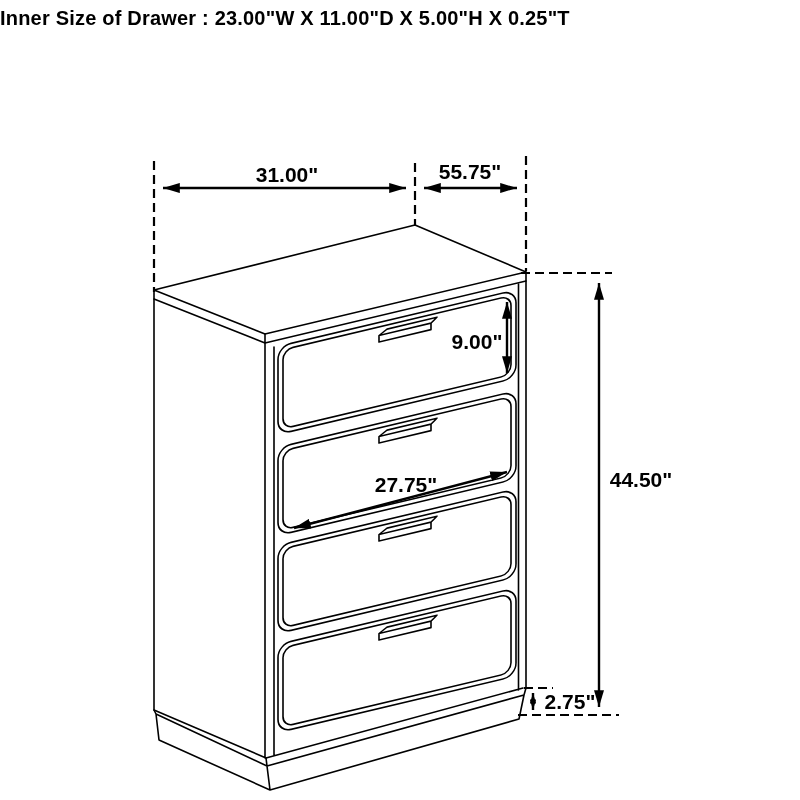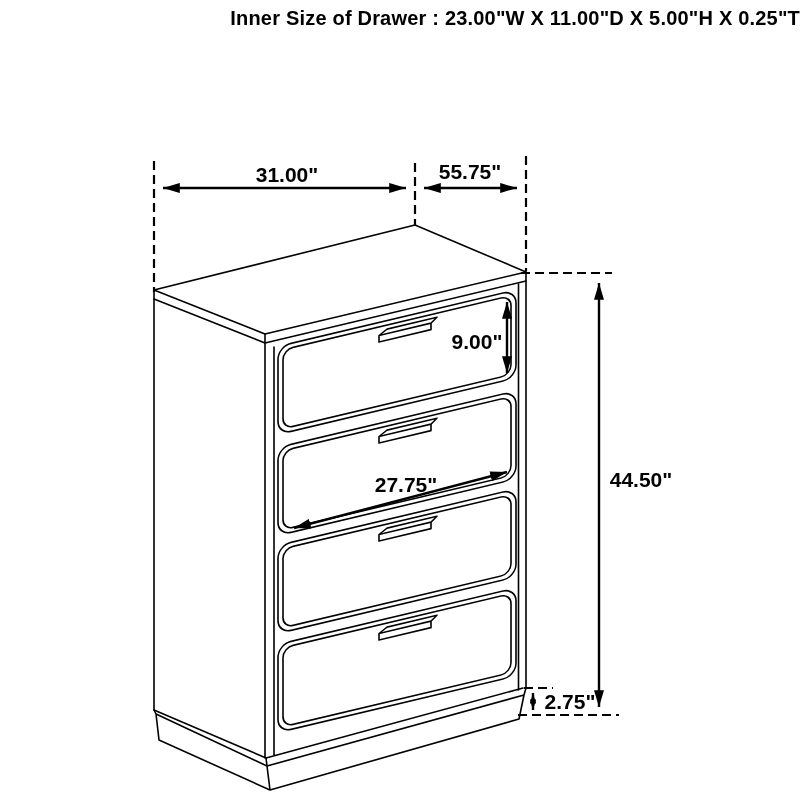--- a/index.html
+++ b/index.html
@@ -1,18 +1,18 @@
 <!DOCTYPE html>
 <html><head>
 <meta charset="utf-8">
 <style>
   html,body{margin:0;padding:0;background:#ffffff;}
   .page{position:relative;width:800px;height:800px;background:#ffffff;overflow:hidden;
         font-family:"Liberation Sans",sans-serif;}
-  .title{position:absolute;top:7px;left:0;right:0;text-align:right;
+  .title{position:absolute;top:7px;left:0;right:0;text-align:left;
          font-size:20px;font-weight:bold;color:#000;letter-spacing:0.2px;
          font-family:"Liberation Sans",sans-serif;}
   svg{position:absolute;left:0;top:0;}
   .dimtext{font-family:"Liberation Sans",sans-serif;font-weight:bold;font-size:21px;fill:#000;}
 </style>
 </head>
 <body>
 
 <div class="page">
 

